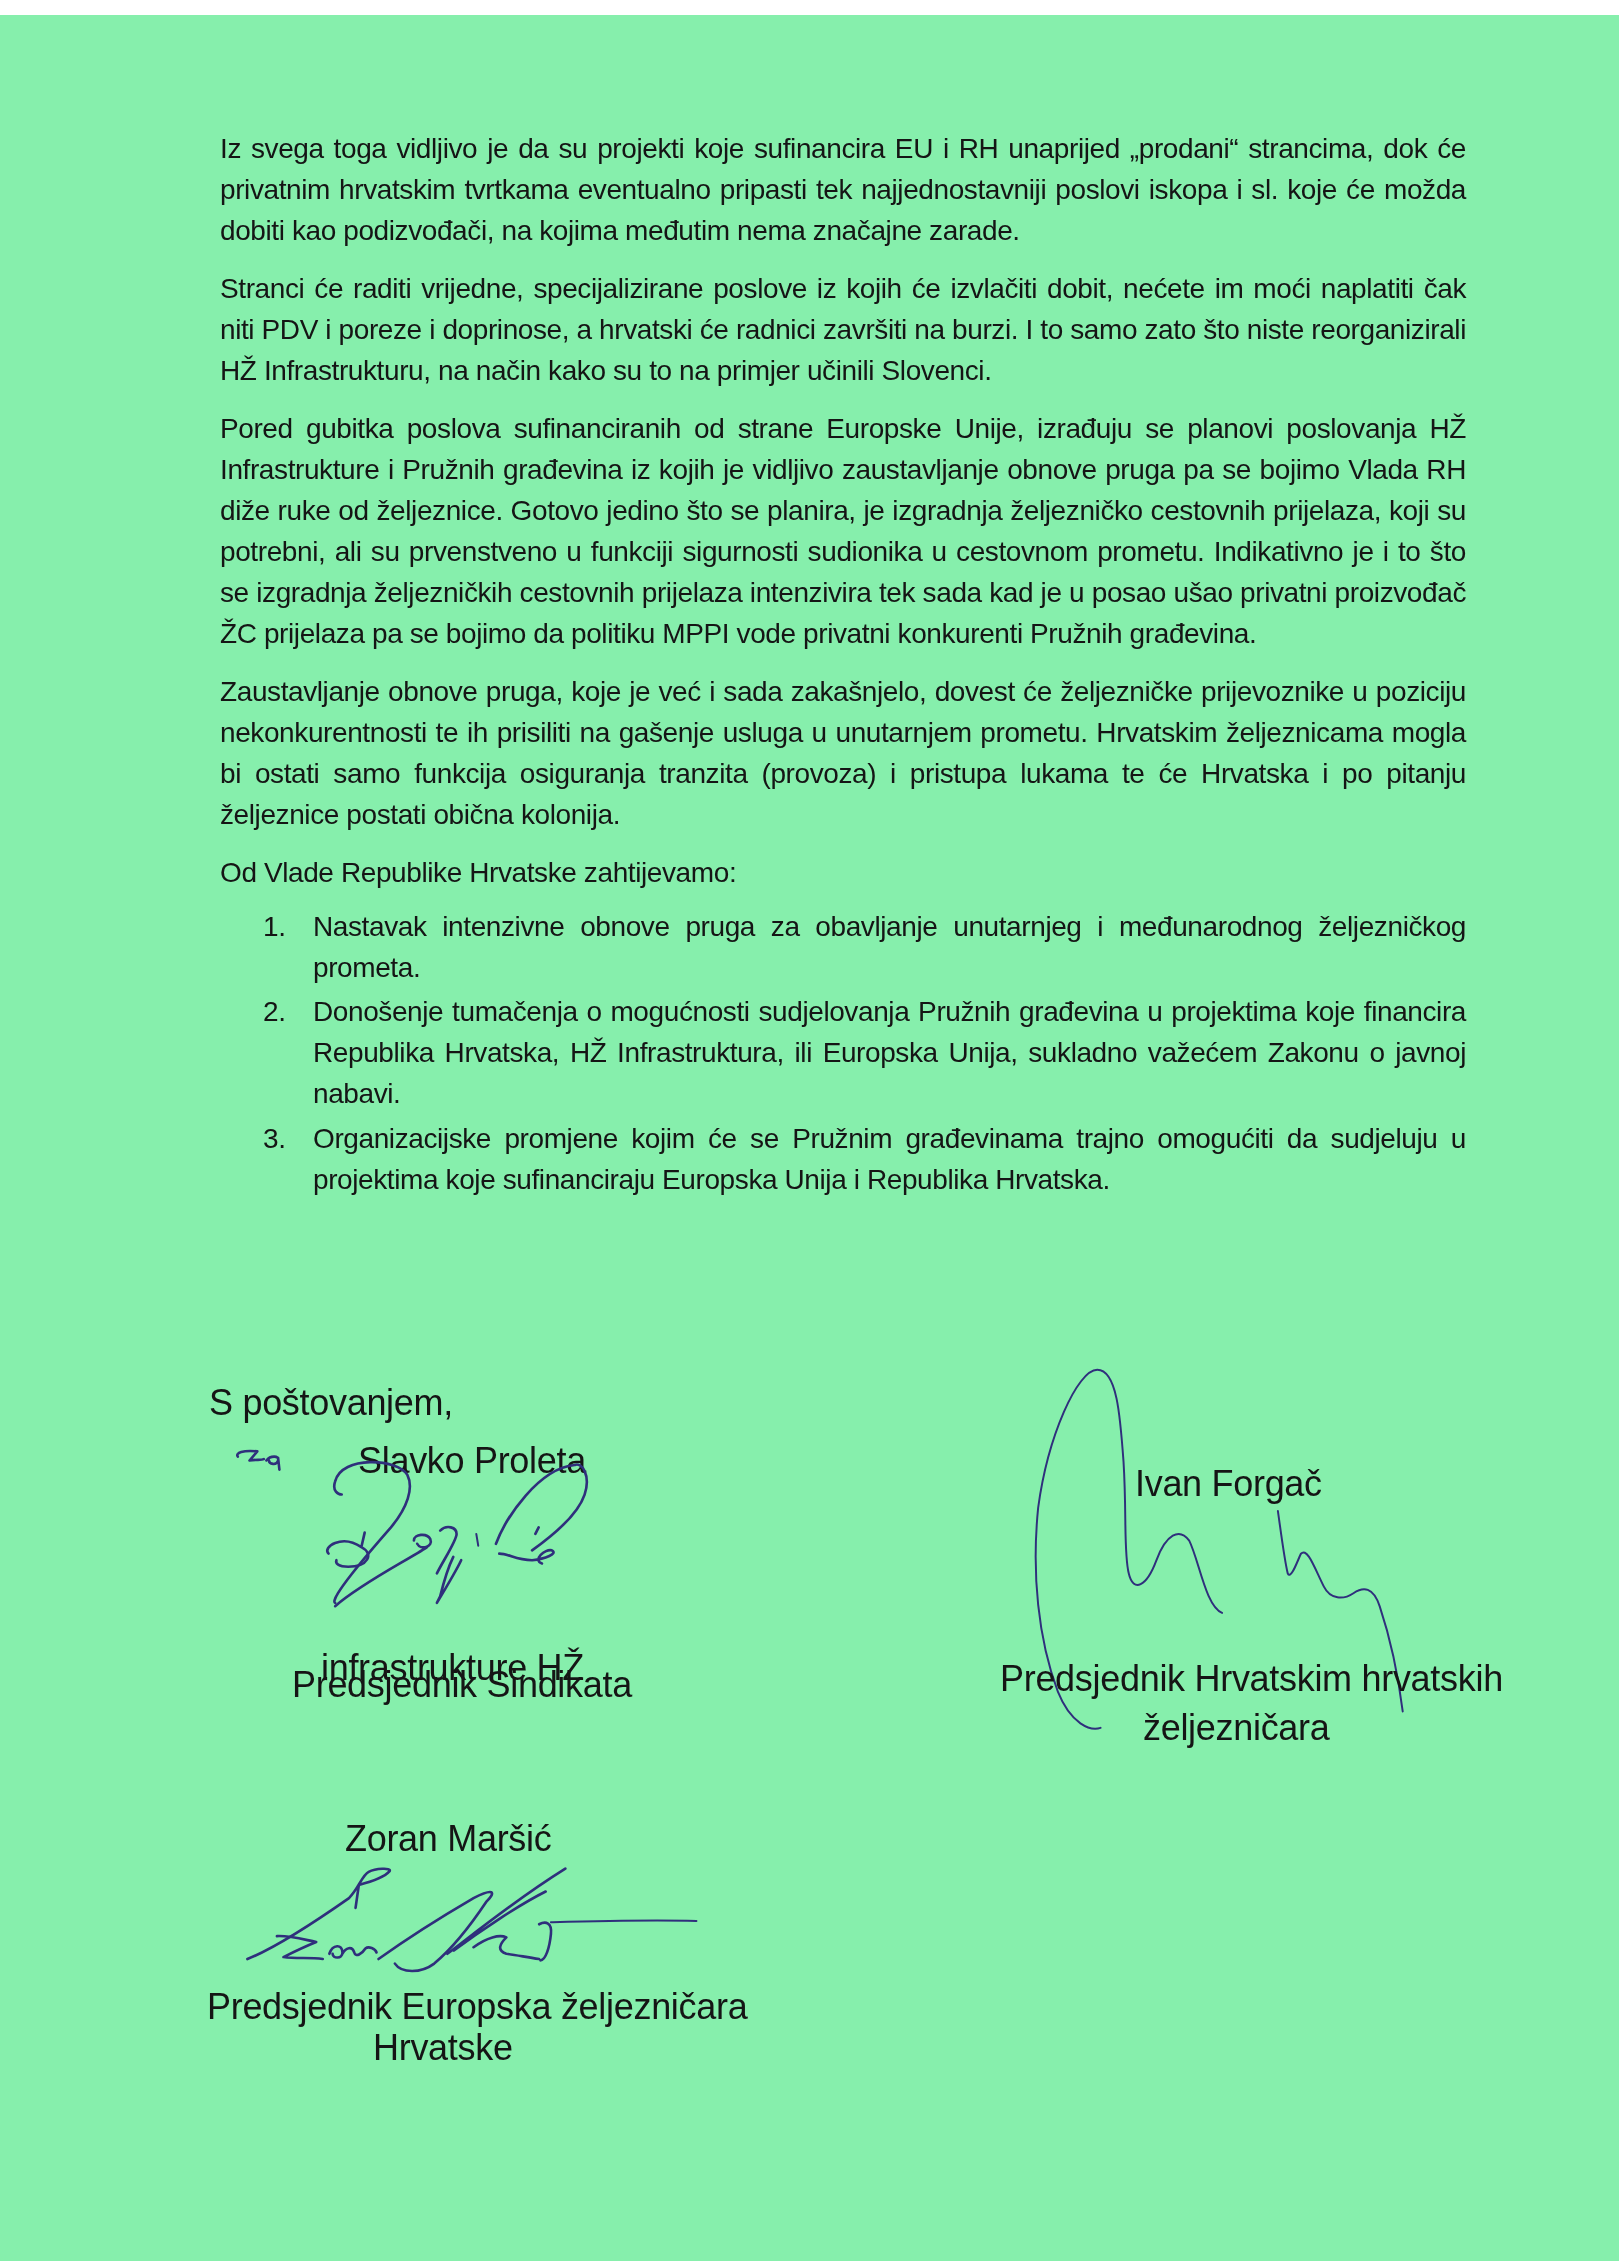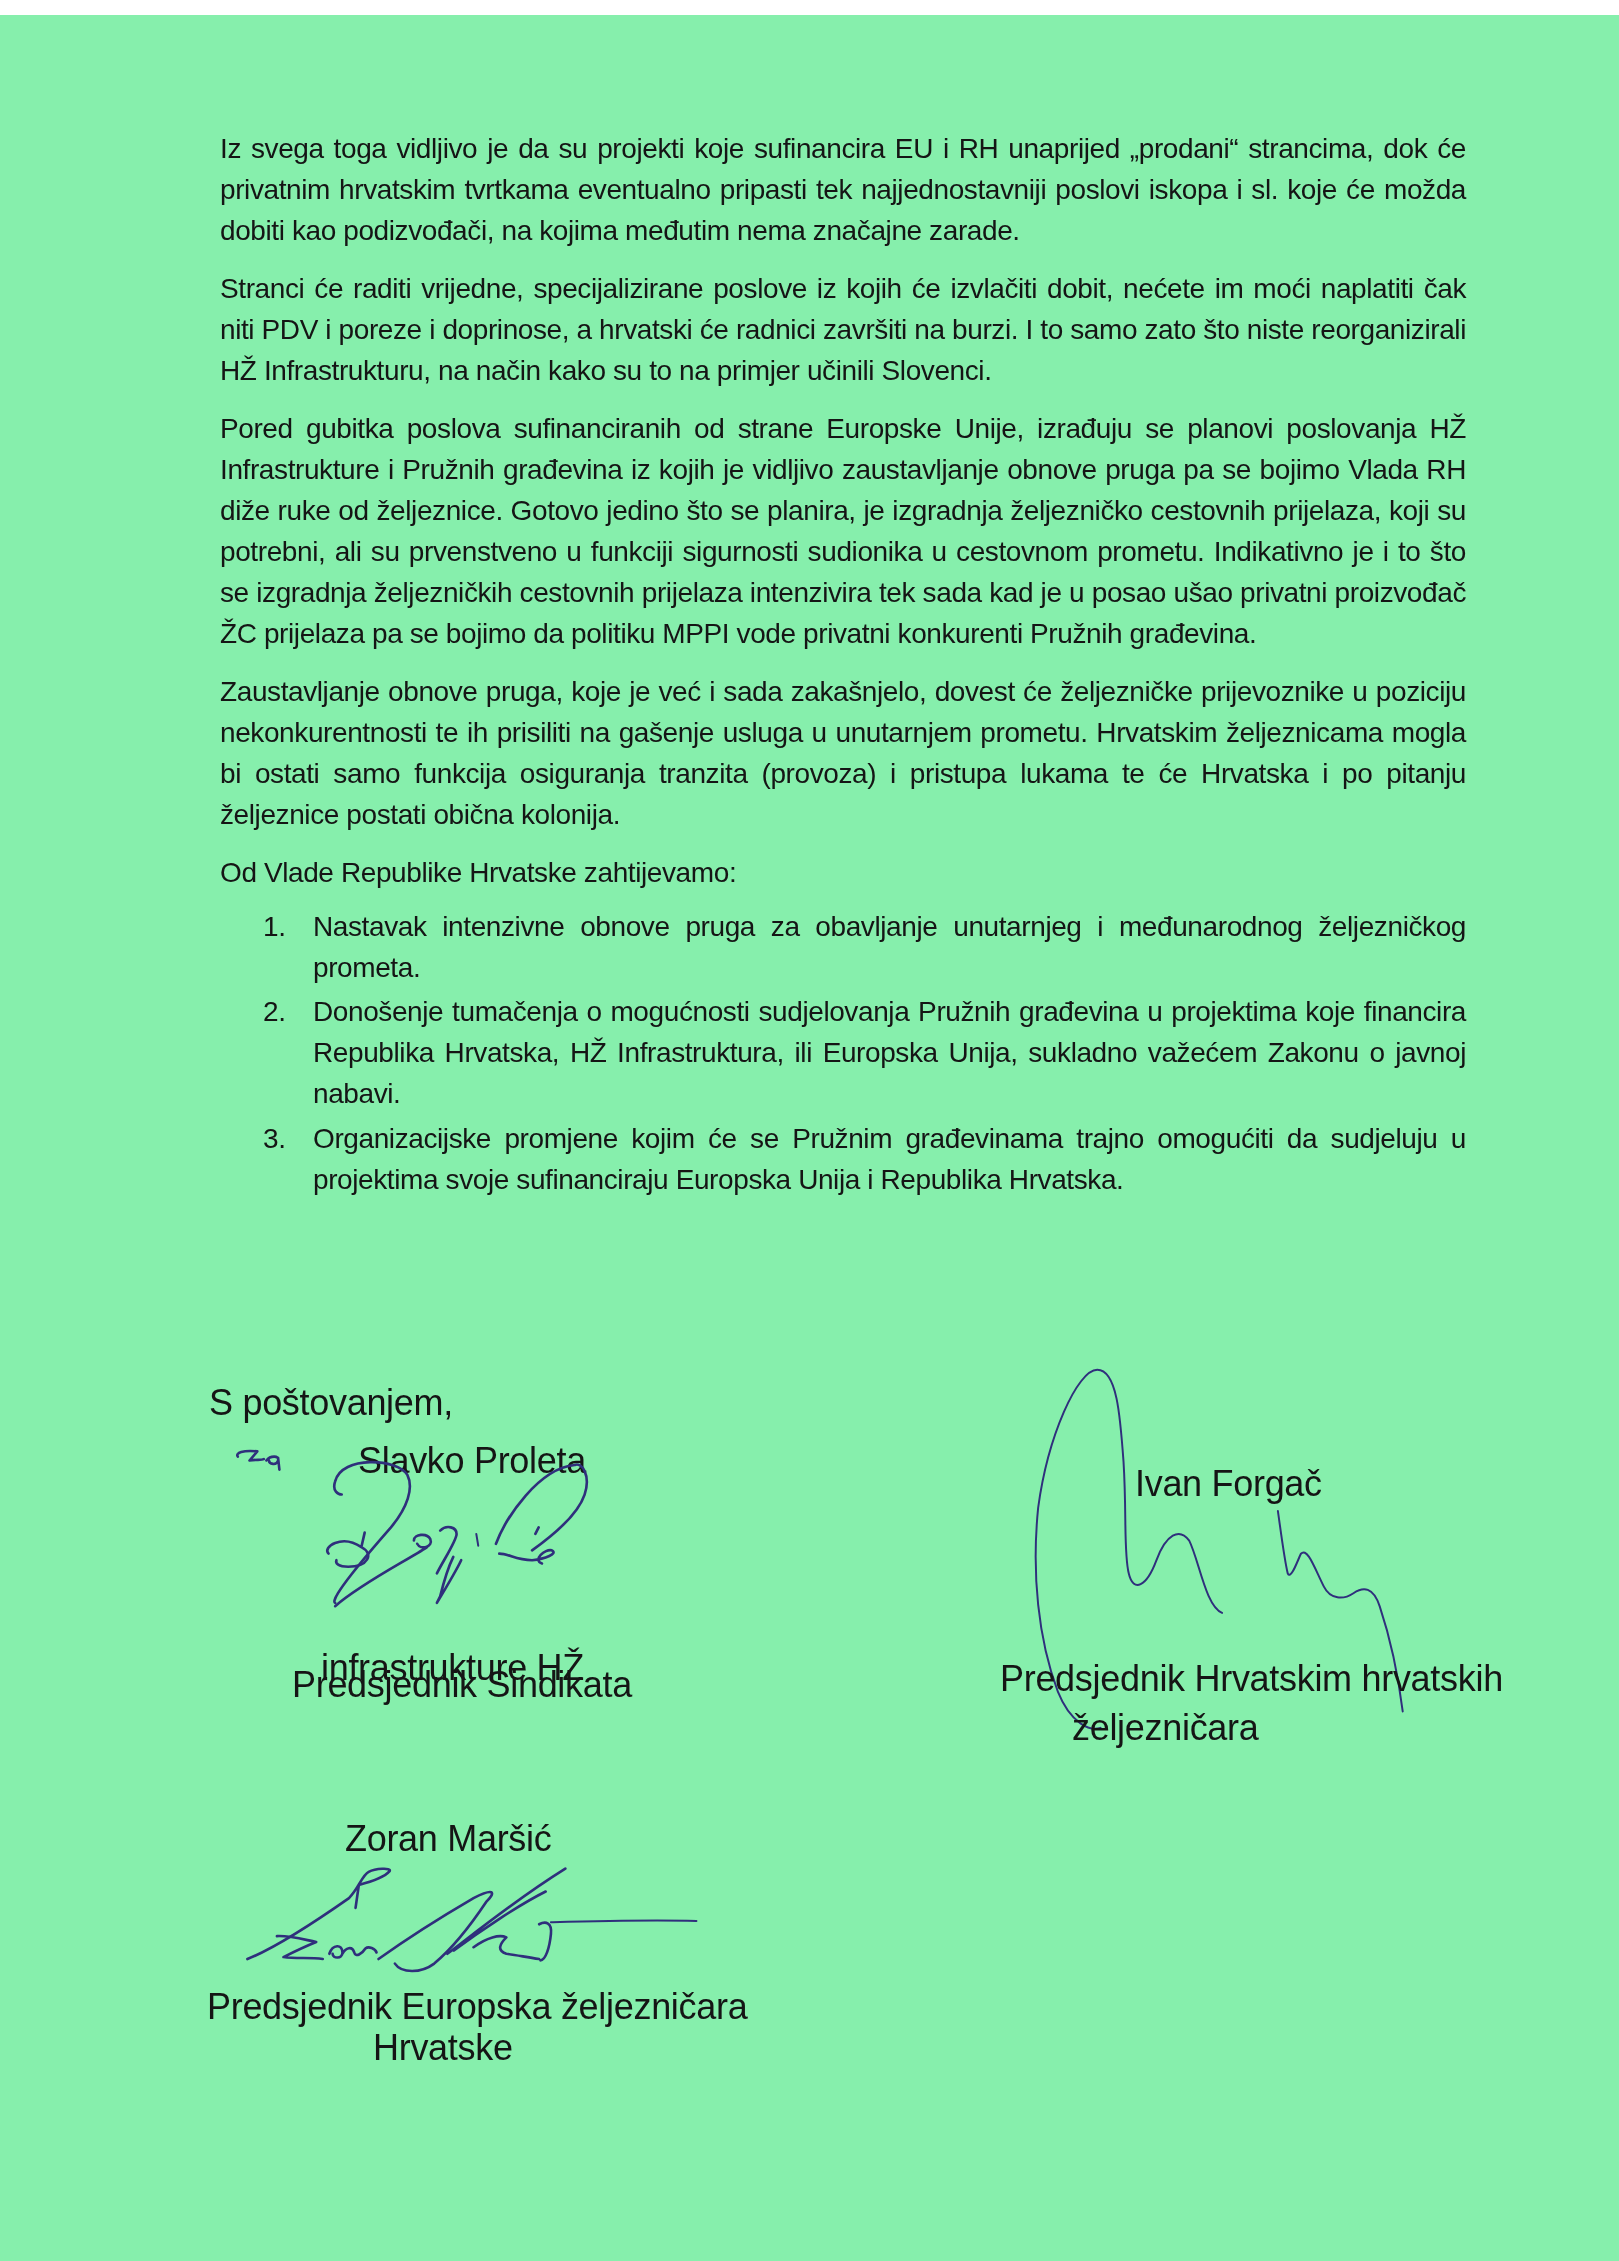--- a/index.html
+++ b/index.html
@@ -31,21 +31,21 @@
       <li>
         <span class="num">1.</span>
         <span>Nastavak intenzivne obnove pruga za obavljanje unutarnjeg i međunarodnog željezničkog prometa.</span>
       </li>
       <li>
         <span class="num">2.</span>
         <span>Donošenje tumačenja o mogućnosti sudjelovanja Pružnih građevina u projektima koje financira Republika Hrvatska, HŽ Infrastruktura, ili Europska Unija, sukladno važećem Zakonu o javnoj nabavi.</span>
       </li>
       <li>
         <span class="num">3.</span>
-        <span>Organizacijske promjene kojim će se Pružnim građevinama trajno omogućiti da sudjeluju u projektima svoje sufinanciraju Europska Unija i Republika Hrvatska.</span>
+        <span>Organizacijske promjene kojim će se Pružnim građevinama trajno omogućiti da sudjeluju u projektima koje sufinanciraju Europska Unija i Republika Hrvatska.</span>
       </li>
     </ol>
   </div>
 
   <div class="abs" style="left:209px; top:1370px;">S poštovanjem,</div>
 
   <div>
     <svg class="sig" style="left:223px; top:1426px;" width="79" height="39" viewBox="0 0 120 60">
       <path stroke-width="4" d="M22,24 C18,18 30,14 52,16 L40,30 C50,28 58,30 62,28 M66,30 C72,22 86,22 84,30 C82,38 70,36 70,30 M84,26 L86,44"></path>
     </svg>
@@ -63,21 +63,21 @@
     <div class="abs" style="left:321px; top:1635px;">infrastrukture HŽ</div>
   </div>
 
   <div>
     <svg class="sig" style="left:1025px; top:1348px;" width="381" height="375" viewBox="0 0 580 570">
       <path stroke-width="3" d="M115,555 C100,560 70,550 50,500 C20,420 10,320 20,220 C35,110 80,10 110,10 C140,10 145,80 150,150 C155,230 150,290 158,320 C165,350 185,340 200,300 C215,260 235,250 250,270 C265,300 275,370 300,380"></path>
       <path stroke-width="3" d="M385,225 C390,260 395,300 400,320 C405,330 415,300 420,290 C430,280 440,310 455,340 C465,360 485,360 500,350 C515,340 530,340 540,370 C550,400 565,450 575,530"></path>
     </svg>
     <div class="abs" style="left:1135px; top:1451px;">Ivan Forgač</div>
     <div class="abs" style="left:1000px; top:1646px;">Predsjednik Hrvatskim hrvatskih</div>
-    <div class="abs" style="left:1072px; top:1695px;">željezničara</div>
+    <div class="abs" style="left:1143px; top:1695px;">željezničara</div>
   </div>
 
   <div>
     <div class="abs" style="left:345px; top:1806px;">Zoran Maršić</div>
     <svg class="sig" style="left:237px; top:1847px;" width="460" height="118" viewBox="0 0 700 180">
       <path stroke-width="4" d="M15,148 C60,130 120,90 170,55 C185,40 190,20 200,15 C210,10 235,8 232,14 C225,22 205,30 185,35 L180,70"></path>
       <path stroke-width="4" d="M60,113 C80,112 100,118 120,122 C100,130 80,140 70,145 C90,148 110,145 130,148"></path>
       <path stroke-width="4" d="M140,140 C145,125 160,125 160,138 C160,148 145,148 145,140 M160,140 C165,130 175,128 178,138 C180,146 190,140 195,132 C200,128 210,132 212,138"></path>
       <path stroke-width="4" d="M215,148 C240,130 300,90 360,55 C390,40 395,45 380,60 C360,90 330,130 300,155 C280,170 250,170 240,155"></path>
       <path stroke-width="4" d="M320,140 C360,110 420,60 500,10 M330,135 C370,105 430,65 470,45 M360,130 C380,115 400,110 410,115 C400,125 395,135 410,140 C425,142 440,145 460,148"></path>

